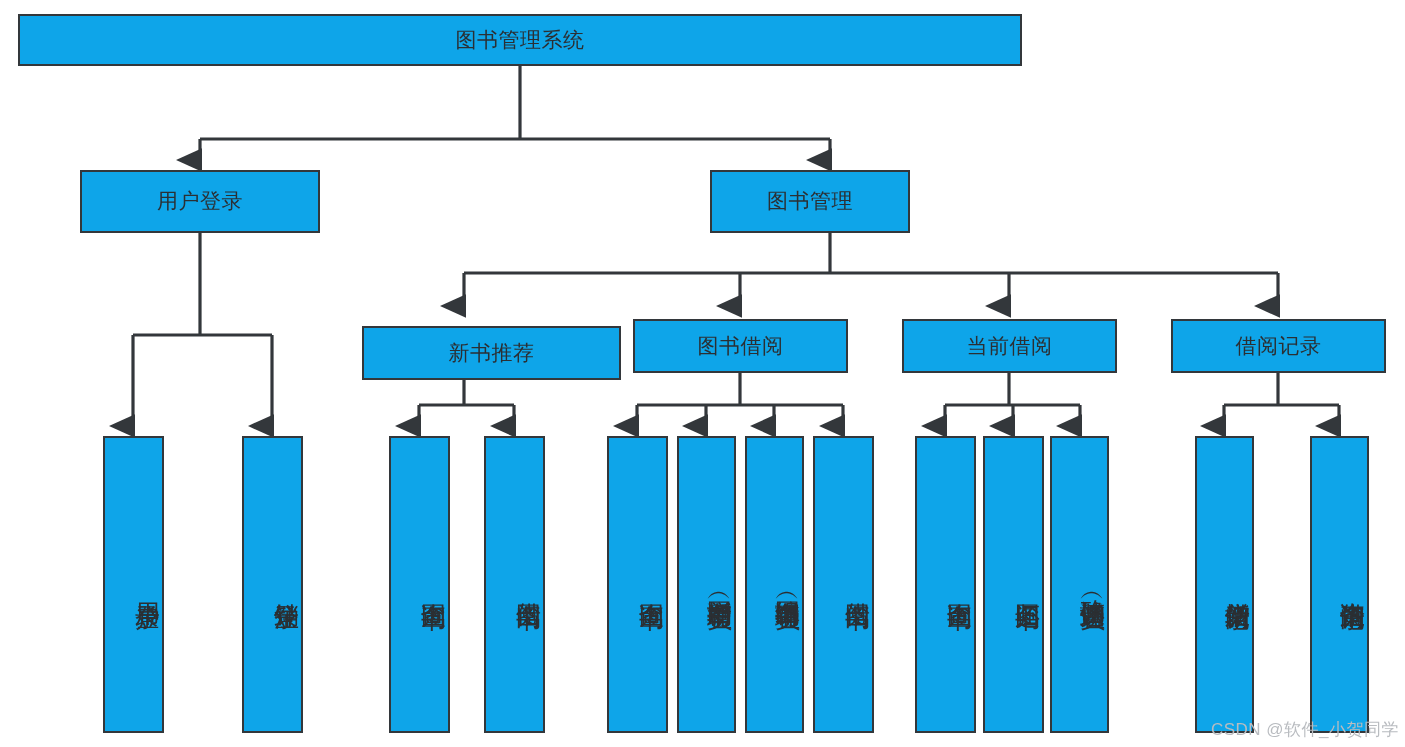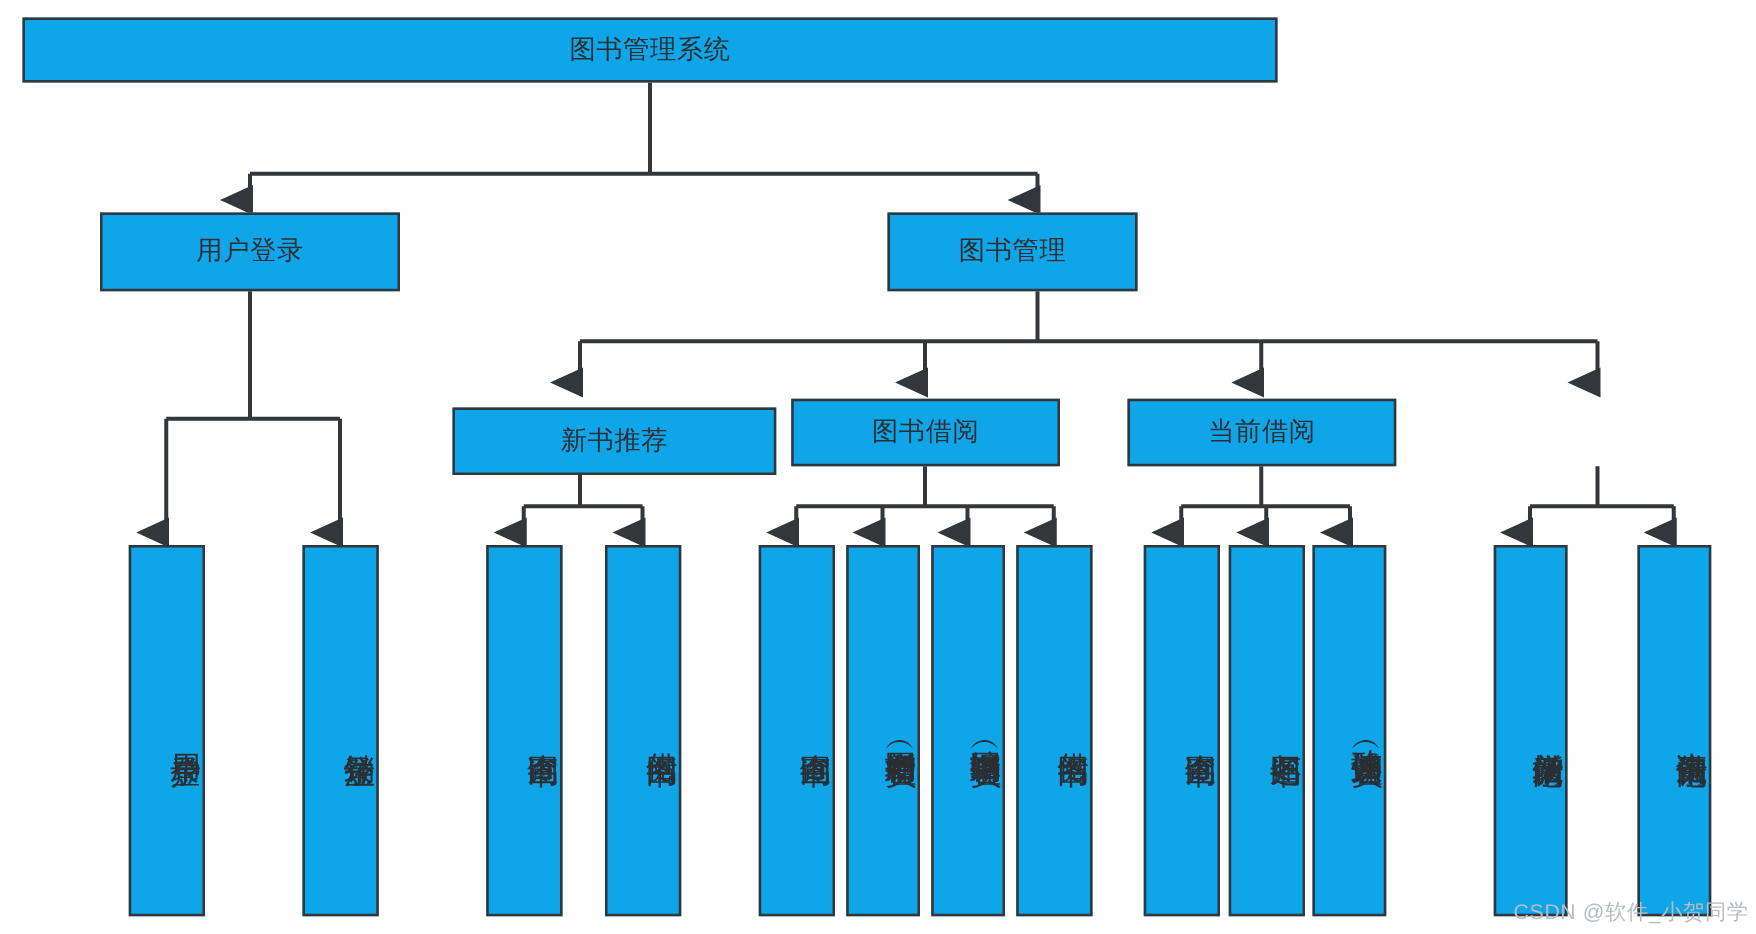--- a/index.html
+++ b/index.html
@@ -143,20 +143,23 @@
 
   <div class="node horiz" style="left:362px; top:326px; width:259px; height:54px;">
     <span class="htext">新书推荐</span>
   </div>
   <div class="node horiz" style="left:633px; top:319px; width:215px; height:54px;">
     <span class="htext">图书借阅</span>
   </div>
   <div class="node horiz" style="left:902px; top:319px; width:215px; height:54px;">
     <span class="htext">当前借阅</span>
   </div>
+  <div class="node horiz" style="left:1171px; top:319px; width:215px; height:54px;">
+    <span class="htext">借阅记录</span>
+  </div>
 
   <div class="node vert" style="left:103px; top:436px; width:61px; height:297px;">
     <span class="vtext">用户登录</span>
   </div>
   <div class="node vert" style="left:242px; top:436px; width:61px; height:297px;">
     <span class="vtext">注销登录</span>
   </div>
 
   <div class="node vert" style="left:389px; top:436px; width:61px; height:297px;">
     <span class="vtext">查询图书</span>

